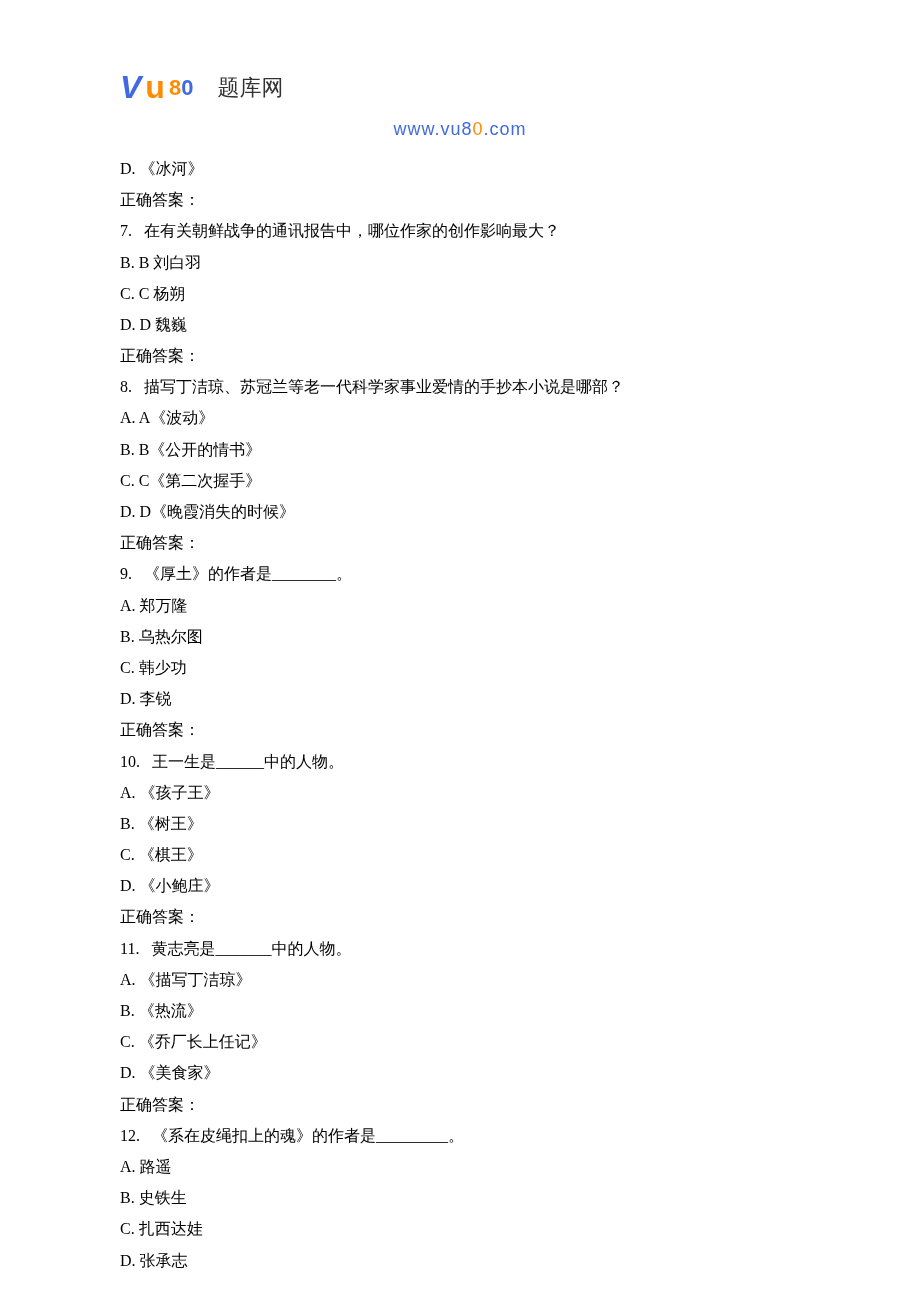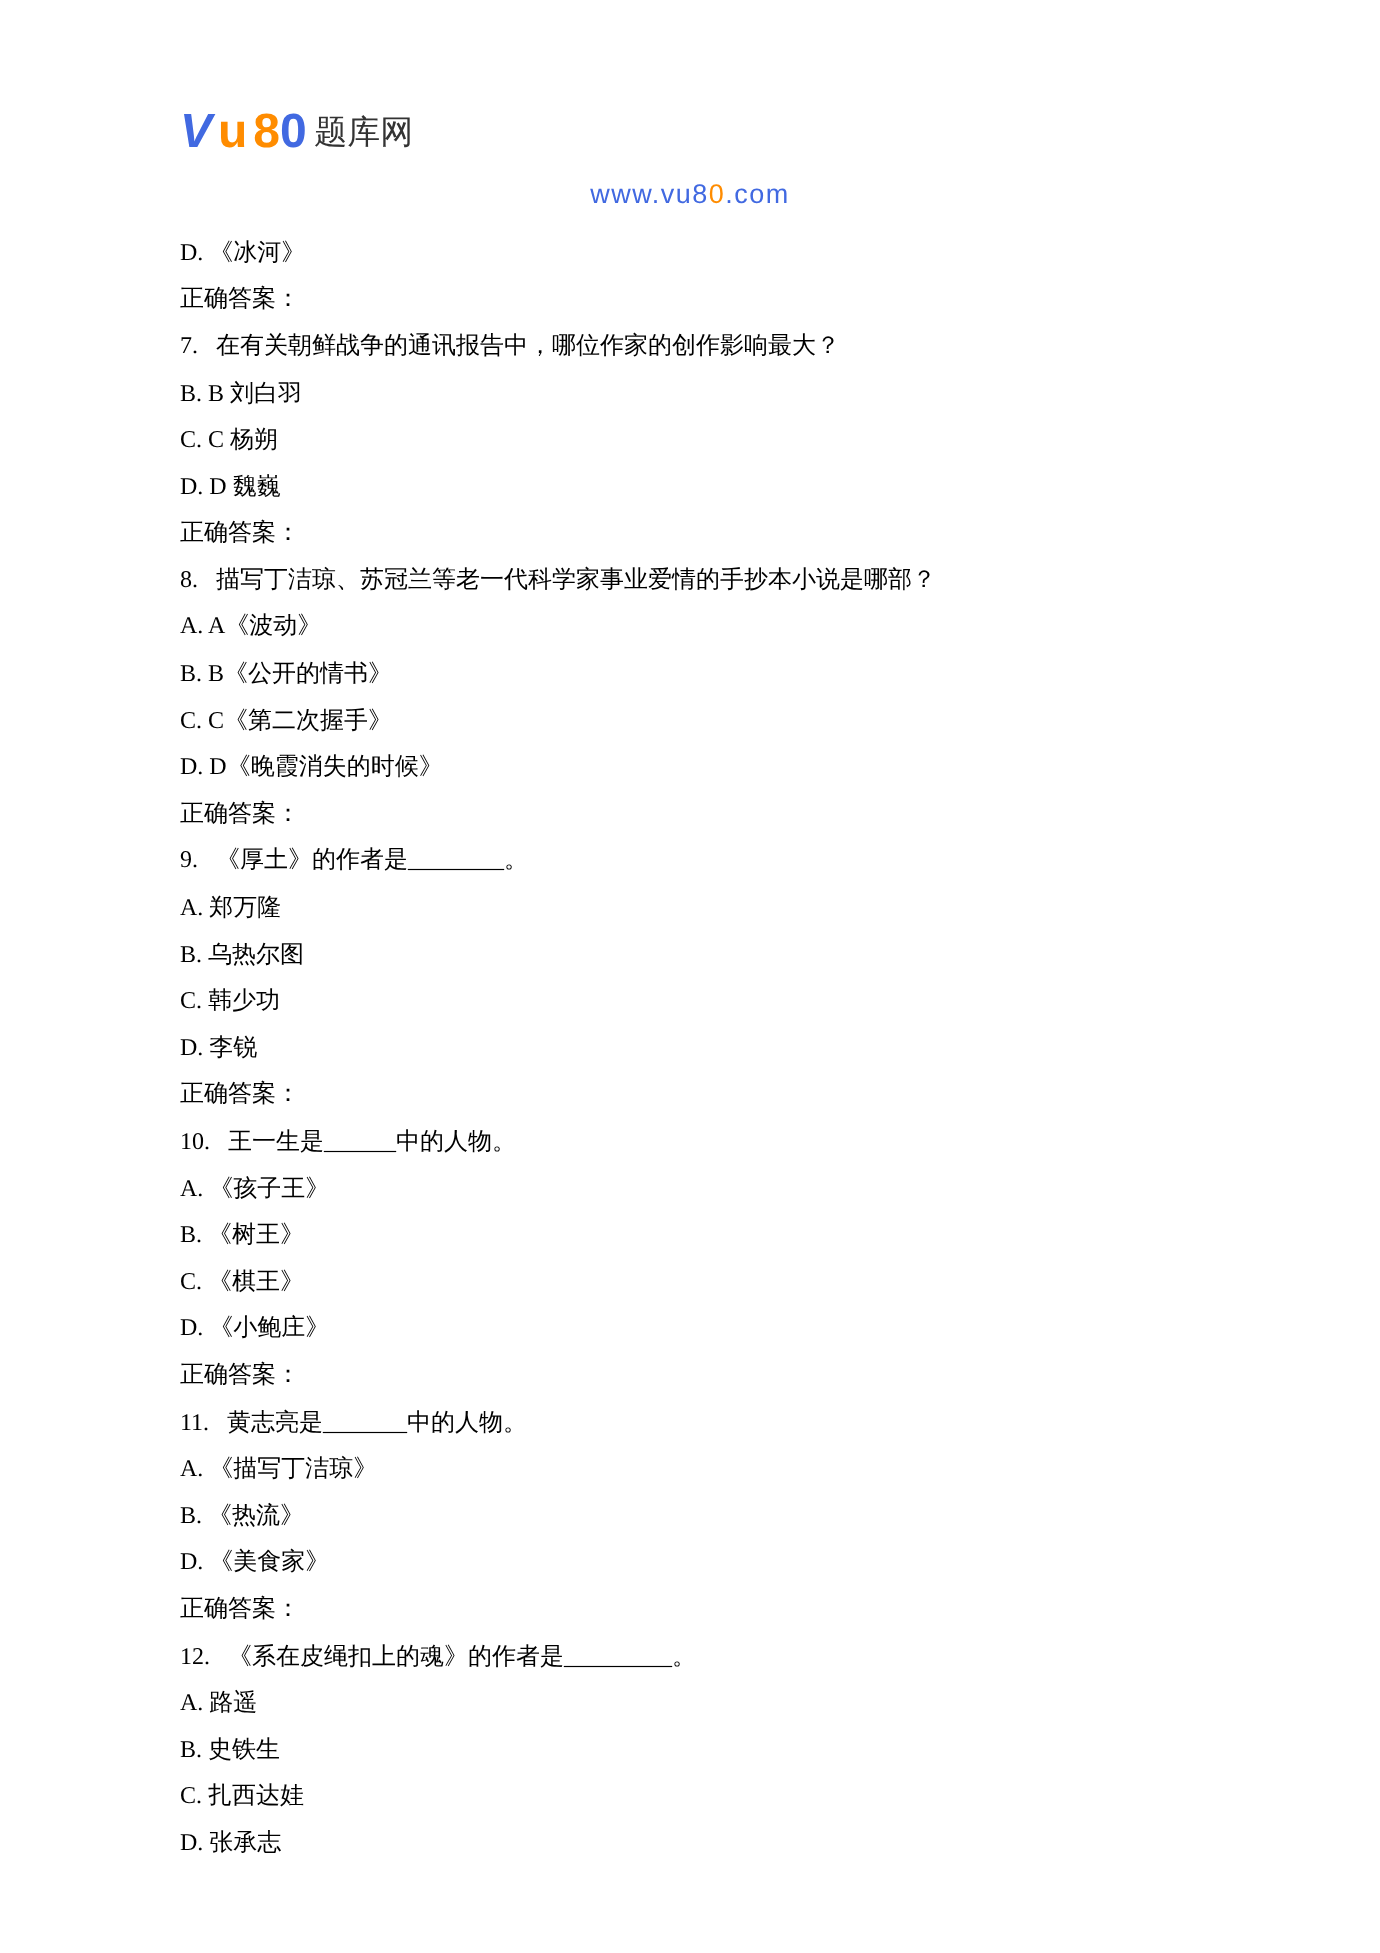--- a/index.html
+++ b/index.html
@@ -31,33 +31,33 @@
       font-family: Arial, sans-serif;
       font-style: italic;
     }
     .logo-u {
       font-size: 32px;
       font-weight: bold;
       color: #FF8C00;
       font-family: Arial, sans-serif;
     }
     .logo-80 {
-      font-size: 32px;
+      font-size: 22px;
       font-weight: bold;
       color: #4169E1;
       font-family: Arial, sans-serif;
     }
     .logo-8 {
       color: #FF8C00;
     }
     .logo-text {
       font-size: 22px;
       color: #333;
       font-family: "SimHei", "黑体", sans-serif;
-      margin-left: 1px;
+      margin-left: 20px;
     }
     .logo-url {
       font-size: 18px;
       color: #4169E1;
       font-family: Arial, sans-serif;
       letter-spacing: 1px;
       text-align: center;
     }
     .logo-url-o {
       color: #FF8C00;
@@ -132,20 +132,21 @@
   <div class="option">B.   《树王》</div>
   <div class="option">C.   《棋王》</div>
   <div class="option">D.   《小鲍庄》</div>
   <div class="answer-label">正确答案：</div>
 
   <div class="line">
     <span>11.</span>&nbsp;&nbsp;&nbsp;<span class="question-text">黄志亮是_______中的人物。</span>
   </div>
   <div class="option">A.   《描写丁洁琼》</div>
   <div class="option">B.   《热流》</div>
+  <div class="option">C.   《乔厂长上任记》</div>
   <div class="option">D.   《美食家》</div>
   <div class="answer-label">正确答案：</div>
 
   <div class="line">
     <span>12.</span>&nbsp;&nbsp;&nbsp;<span class="question-text">《系在皮绳扣上的魂》的作者是_________。</span>
   </div>
   <div class="option">A.   路遥</div>
   <div class="option">B.   史铁生</div>
   <div class="option">C.   扎西达娃</div>
   <div class="option">D.   张承志</div>

